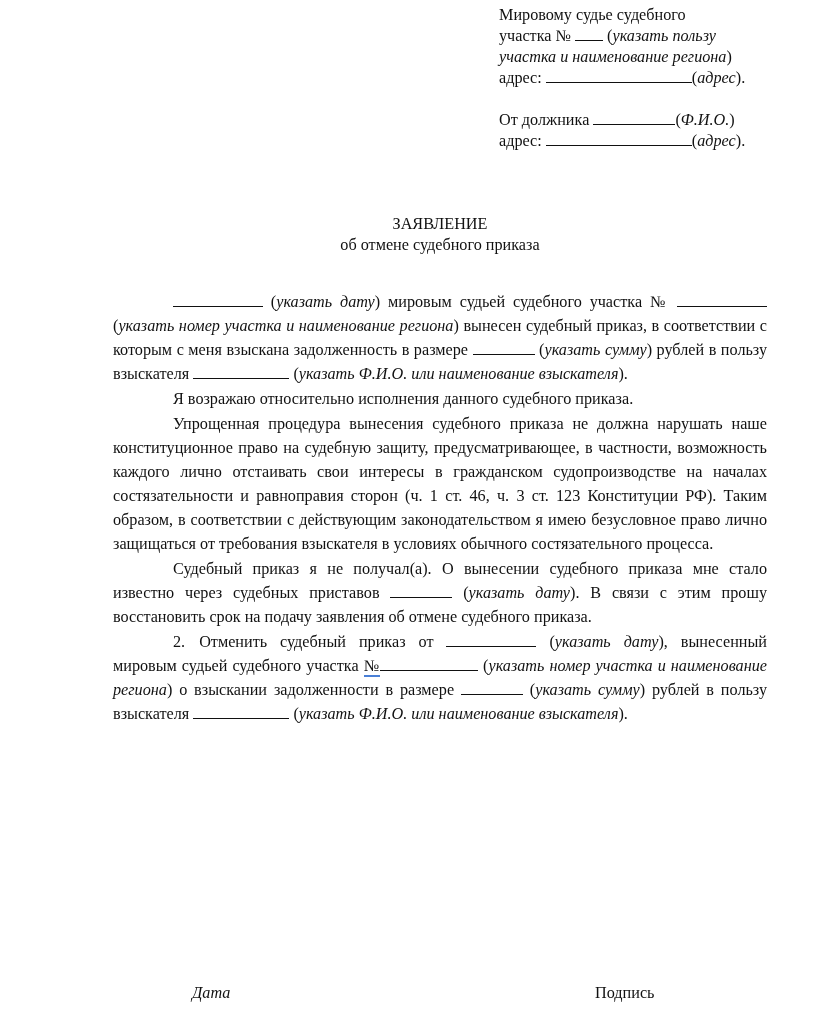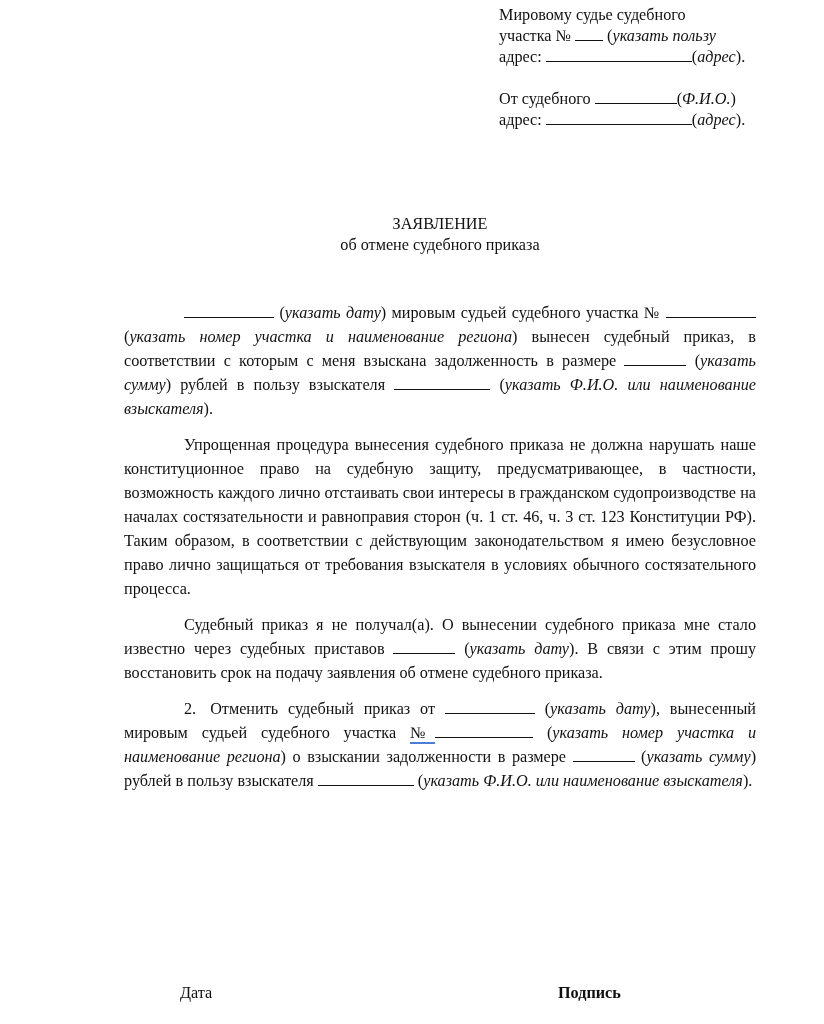--- a/index.html
+++ b/index.html
@@ -7,58 +7,60 @@
          font-family:"Liberation Serif", "DejaVu Serif", serif; color:#111; font-size:16.2px; }
   .page { position:absolute; left:0; top:0; width:824px; height:1020px; }
   .header { position:absolute; left:499px; top:5px; width:269px; line-height:21px; }
   .header p { margin:0; text-align:justify; text-align-last:left; }
   .header .gap { height:21px; }
   .jl { text-align:justify; text-align-last:justify; }
   i, .it { font-style:italic; }
   .blank { display:inline-block; border-bottom:1px solid #111; height:13px; vertical-align:baseline; }
   .title { position:absolute; left:0; width:880px; top:214px; text-align:center; line-height:21px; }
   .body { position:absolute; left:112px; top:289px; width:656px; line-height:24px; }
-  .body p { margin:12px; text-align:justify; }
+  .body p { margin:1px; text-align:justify; }
   .ind { text-indent:60px; }
   .prosu { margin-top:13px !important; margin-bottom:26px !important; padding-left:60px; }
   .li { text-indent:60px; }
   .num { display:inline-block; width:36px; text-indent:0; }
   .numsp { display:inline-block; width:14px; }
   .linked { border-bottom:2px solid #4a7fd6; }
   .sign { position:absolute; top:983px; line-height:21px; }
 </style>
 </head>
 <body>
 
 <div class="page">
 
   <div class="header">
     <p class="jl"><span>Мировому судье судебного</span></p>
     <p class="jl"><span>участка № </span><span class="blank" style="width:28px"></span> (<i>указать пользу</i></p>
+    <p><i>участка и наименование региона</i>)</p>
     <p><span>адрес: </span><span class="blank" style="width:146px"></span>(<i>адрес</i>).</p>
     <div class="gap"></div>
-    <p><span>От судебного </span><span class="blank" style="width:82px"></span>(<i>Ф.И.О.</i>)</p>
+    <p><span>От должника </span><span class="blank" style="width:82px"></span>(<i>Ф.И.О.</i>)</p>
     <p><span>адрес: </span><span class="blank" style="width:146px"></span>(<i>адрес</i>).</p>
     <div class="gap"></div>
   </div>
 
   <div class="title">
     <div>ЗАЯВЛЕНИЕ</div>
     <div>об отмене судебного приказа</div>
   </div>
 
   <div class="body">
     <p class="ind"><span class="blank" style="width:90px"></span> (<i>указать дату</i>)<span> мировым судьей судебного участка №</span> <span class="blank" style="width:90px"></span> (<i>указать номер участка и наименование региона</i>)<span> вынесен судебный приказ, в соответствии с которым с меня взыскана задолженность в размере </span><span class="blank" style="width:62px"></span> (<i>указать сумму</i>)<span> рублей в пользу взыскателя </span><span class="blank" style="width:96px"></span> (<i>указать Ф.И.О. или наименование взыскателя</i><span>).</span></p>
 
+    <p class="ind">Я возражаю относительно исполнения данного судебного приказа.</p>
     <p class="ind">Упрощенная процедура вынесения судебного приказа не должна нарушать наше конституционное право на судебную защиту, предусматривающее, в частности, возможность каждого лично отстаивать свои интересы в гражданском  судопроизводстве на началах состязательности и равноправия сторон (ч. 1 ст. 46, ч. 3 ст. 123 Конституции РФ). Таким образом, в соответствии с действующим законодательством я имею безусловное право лично  защищаться от требования взыскателя в условиях обычного состязательного процесса.</p>
 
     <p class="ind"><span>Судебный приказ я не получал(а). О вынесении  судебного приказа мне стало известно через судебных приставов </span><span class="blank" style="width:62px"></span> (<i>указать дату</i><span>). В связи с этим прошу восстановить срок на подачу заявления об отмене судебного приказа.</span></p>
 
 
 
 
     <p class="li"><span>2.</span><span class="numsp"></span><span>Отменить судебный приказ от </span> <span class="blank" style="width:90px"></span> (<i>указать дату</i><span>), вынесенный мировым судьей судебного участка </span><span class="linked">№</span><span class="blank" style="width:98px"></span> (<i>указать номер участка и наименование региона</i><span>) о взыскании задолженности в размере </span><span class="blank" style="width:62px"></span> (<i>указать сумму</i><span>) рублей в пользу взыскателя </span><span class="blank" style="width:96px"></span> (<i>указать Ф.И.О. или наименование взыскателя</i><span>).</span></p>
 
   </div>
 
-  <div class="sign" style="left:180px;">Дата</div>
-  <div class="sign" style="left:558px;font-weight:bold;">Подпись</div>
+  <div class="sign" style="left:192px;font-style:italic;">Дата</div>
+  <div class="sign" style="left:595px;">Подпись</div>
 </div>
 
 </body></html>

